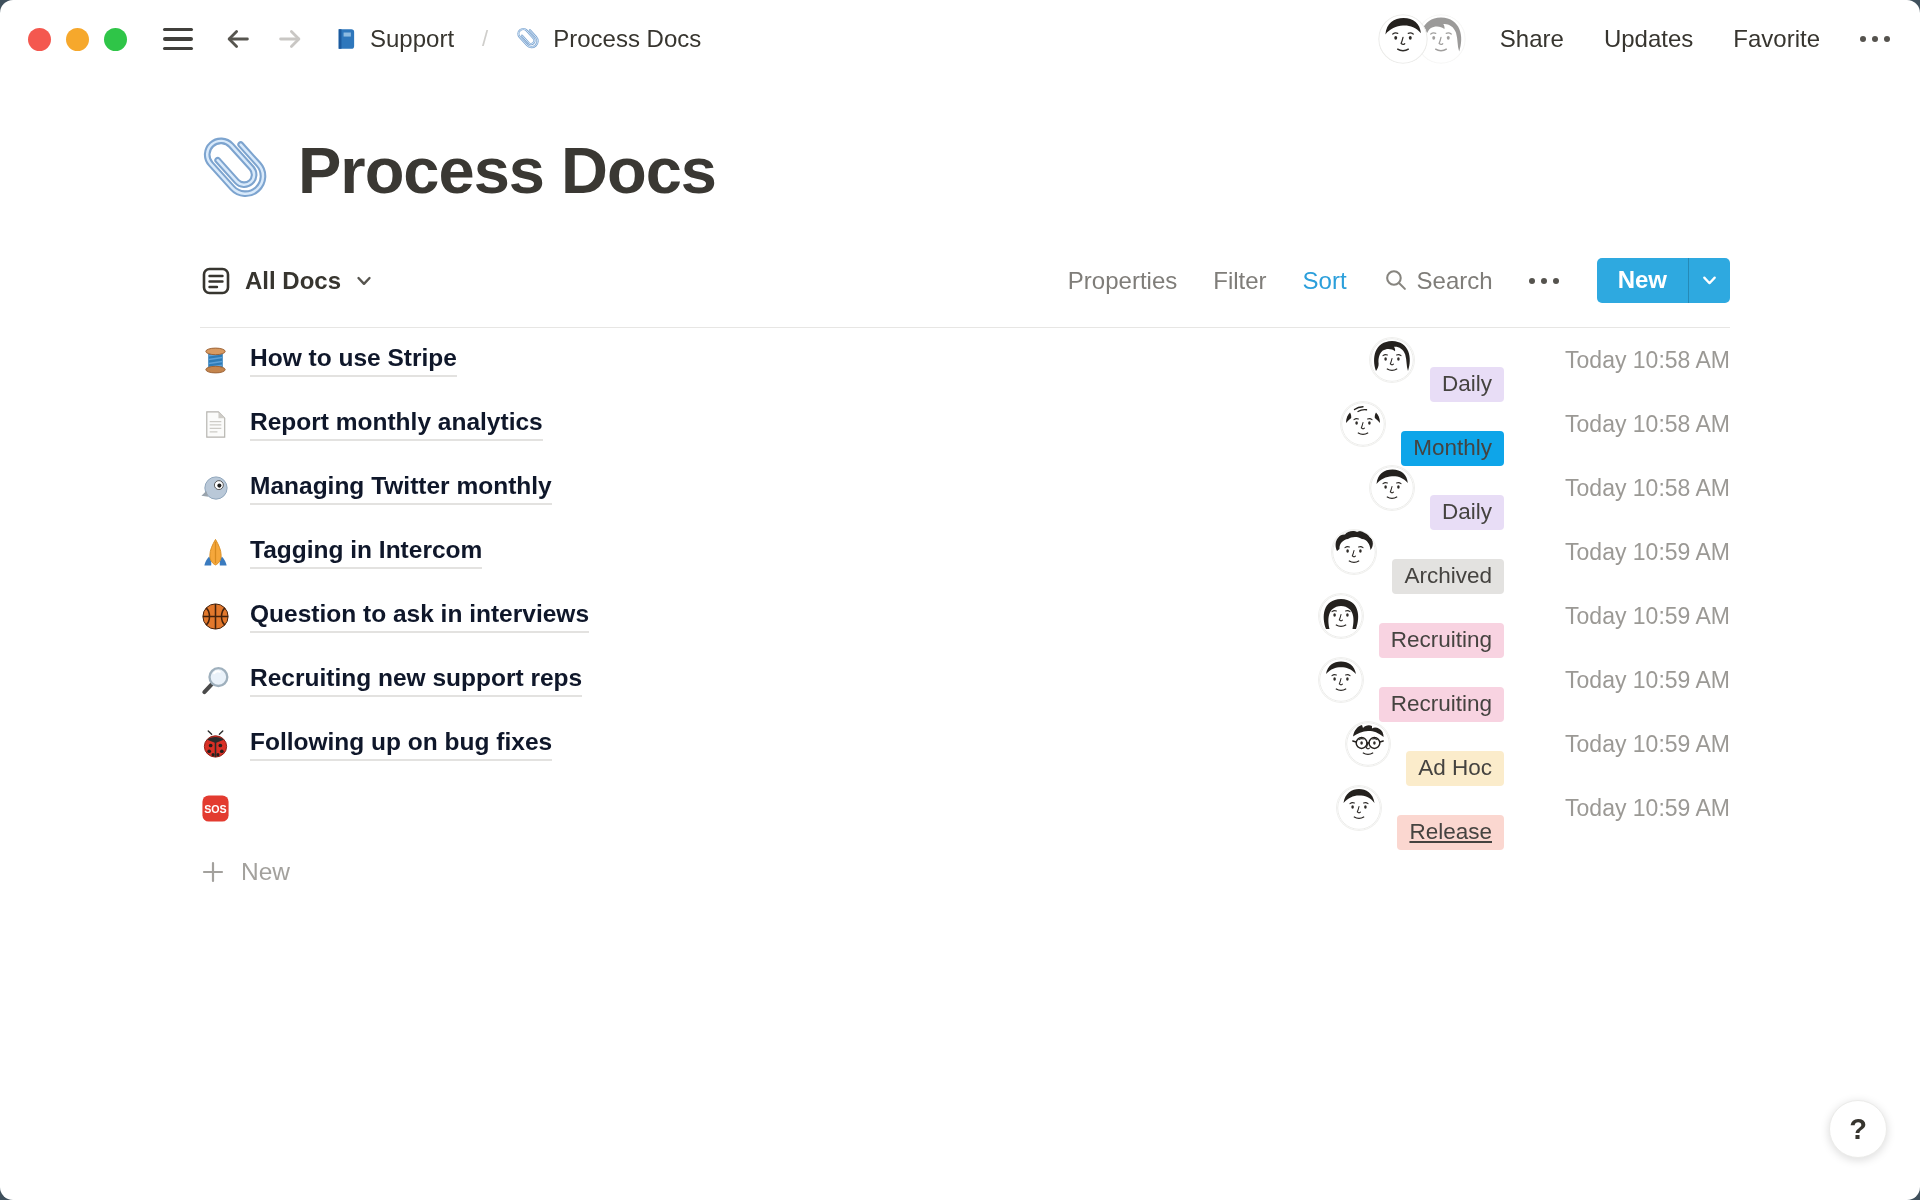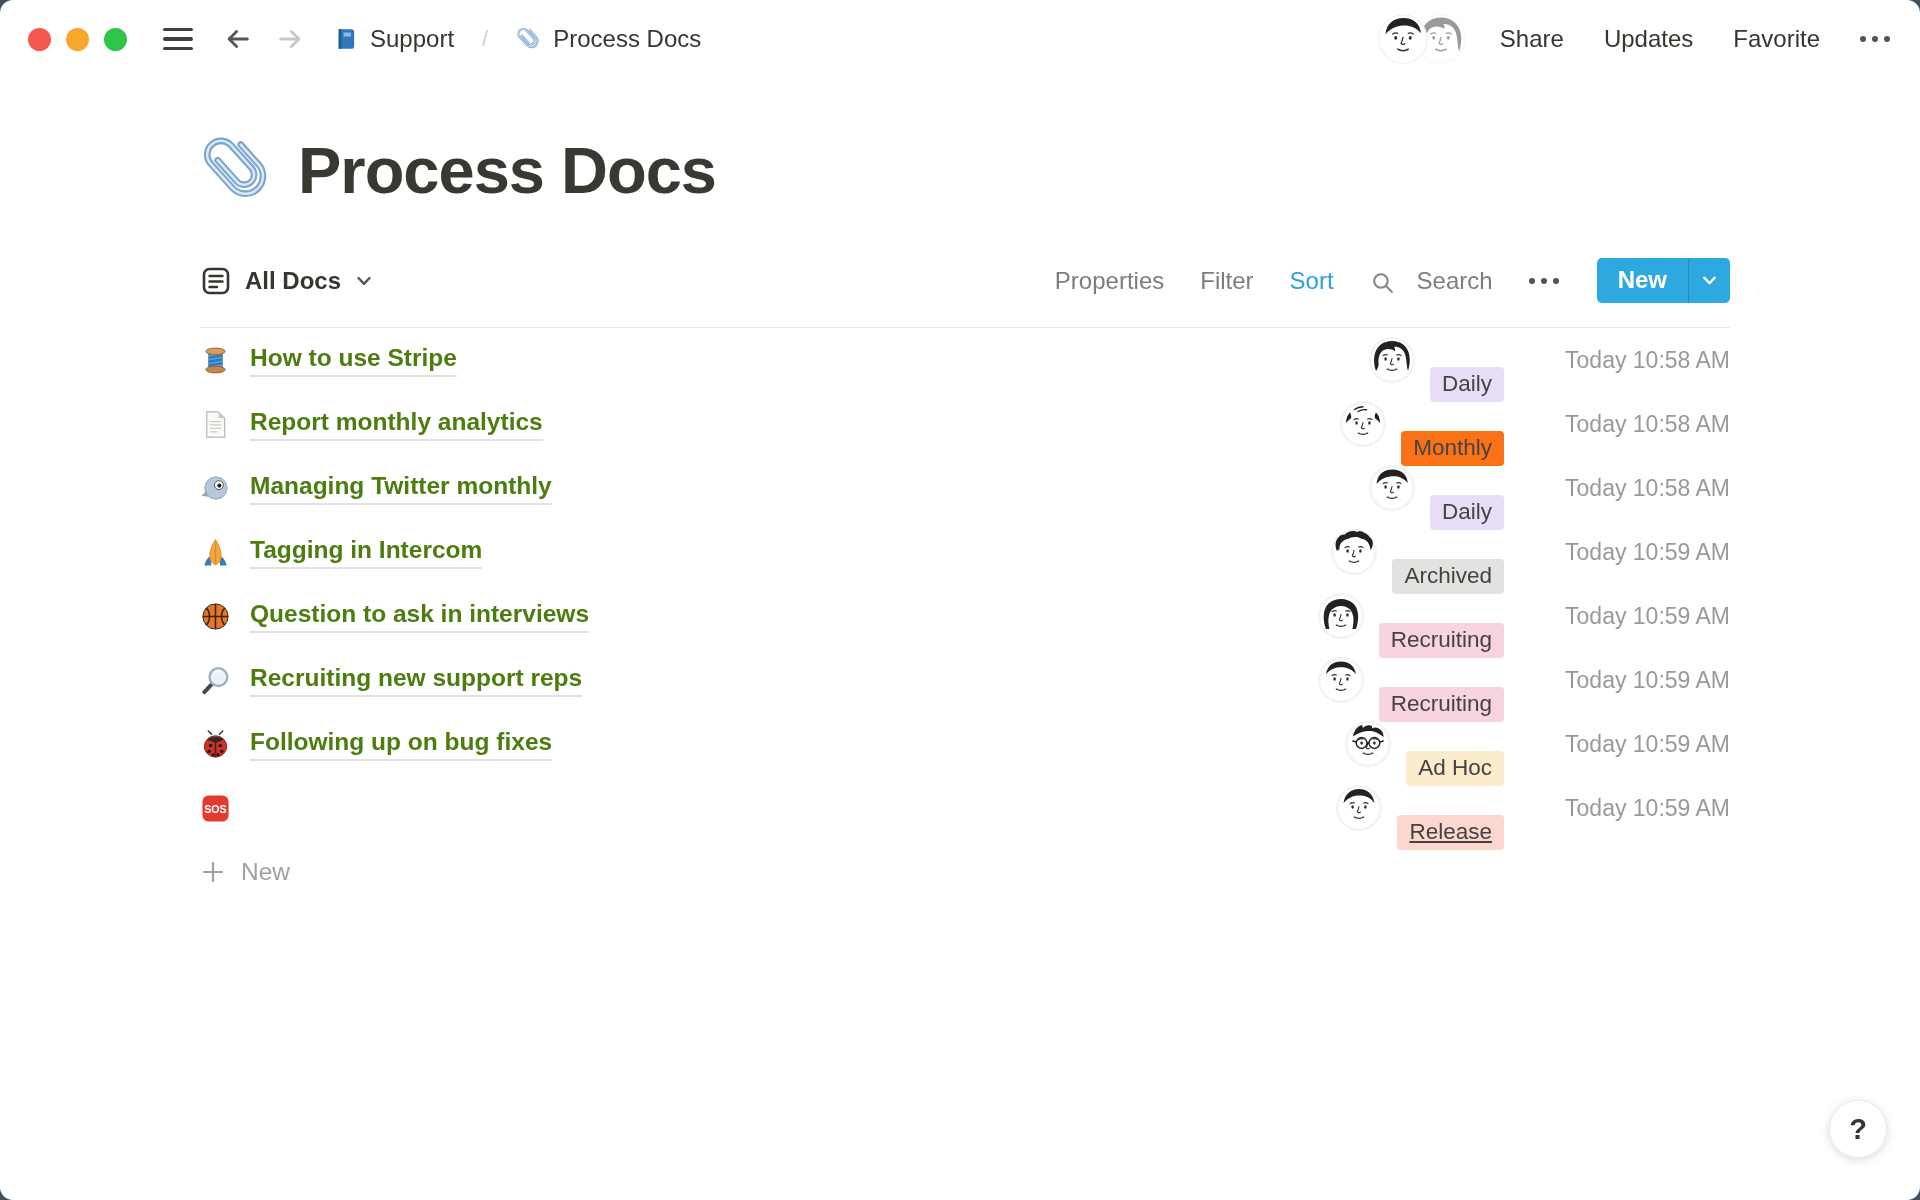--- a/index.html
+++ b/index.html
@@ -38,33 +38,33 @@
   h1.page-title { font-size:65px; font-weight:700; letter-spacing:-1px; color:#3a3833; }
 
   .toolbar { display:flex; align-items:center; margin-top:50px; }
   .view-switcher { display:flex; align-items:center; gap:13px; cursor:pointer; }
   .view-switcher svg.view-icon { width:32px; height:32px; }
   .view-label { font-size:24px; font-weight:700; color:#37352f; }
   .chev { width:20px; height:20px; }
   .toolbar-right { margin-left:auto; display:flex; align-items:center; gap:36px; font-size:24px; color:#7f7d79; }
   .tb-item { cursor:pointer; }
   .tb-item.sort-active { color:#2b9fdb; }
-  .tb-search { display:flex; align-items:flex-end; gap:22px; cursor:pointer; }
+  .tb-search { display:flex; align-items:flex-start; gap:9px; cursor:pointer; }
   .tb-search svg { width:25px; height:25px; }
   .new-btn { display:flex; align-items:stretch; background:#2ea9e0; border-radius:5px; overflow:hidden; cursor:pointer; margin-left:2px; }
   .new-btn .label { padding:8px 21px 9px; font-size:24px; font-weight:700; color:#fff; }
   .new-btn .split { display:flex; align-items:center; padding:0 11px; border-left:1px solid rgba(0,0,0,0.18); }
   .new-btn .split svg { width:19px; height:19px; }
 
   .divider { height:1px; background:#e7e6e4; margin-top:24px; }
 
   
   .row { display:flex; align-items:center; height:64px; }
   .row-icon { width:31px; height:31px; margin-right:19px; flex:none; }
-  .row-title { font-size:24.5px; font-weight:600; color:#4d7c0f; border-bottom:2px solid #e3e2e0; padding-bottom:2px; line-height:1.2; cursor:pointer; }
+  .row-title { font-size:24.5px; font-weight:600; color:#0f172a; border-bottom:2px solid #e3e2e0; padding-bottom:2px; line-height:1.2; cursor:pointer; }
   .row-spacer { flex:1; }
   .cell-people { display:flex; align-items:center; justify-content:flex-end; gap:16px; width:248px; }
   .cell-people .avatar { width:44px; height:44px; box-shadow:0 0 0 1px #f0f0ee; }
   .tag { font-size:22.5px; color:#454340; padding:4px 12px 5px; border-radius:4px; white-space:nowrap; cursor:pointer;margin-top:48px; }
   .cell-time { width:196px; margin-left:30px; font-size:23px; color:#9b9995; white-space:nowrap;text-align:right; }
   .new-row { display:flex; align-items:center; height:64px; gap:15px; color:#a3a19d; font-size:24.5px; cursor:pointer; }
   .new-row svg { width:26px; height:26px; }
 
   .help-btn { position:absolute; right:33px; bottom:42px; width:58px; height:58px; border-radius:50%;
     background:#fff; border:1px solid #ececea; box-shadow:0 2px 10px rgba(15,15,15,0.15);
@@ -269,21 +269,21 @@
           <path d="M7 3 h12 l6.5 6.5 V29 H7 z" fill="#fbfbfa" stroke="#b5b3ae" stroke-width="1.2"></path>
           <path d="M19 3 l6.5 6.5 H19 z" fill="#cfcdc8"></path>
           <path d="M10 13 h12 M10 16.5 h12 M10 20 h12 M10 23.5 h8" stroke="#cdcbc6" stroke-width="1.3"></path>
         </svg>
         <span class="row-title">Report monthly analytics</span>
         <span class="row-spacer"></span>
         <span class="cell-people">
           <svg class="avatar">
               <use href="#av-man-balding"></use>
             </svg>
-          <span class="tag" style="background-color: #f97316;">Monthly</span>
+          <span class="tag" style="background-color: #0ea5e9;">Monthly</span>
         </span>
         <span class="cell-time">Today 10:58 AM</span>
       </div>
 
       <div class="row">
         <svg class="row-icon" viewBox="0 0 32 32">
           <circle cx="16.5" cy="15.5" r="11.5" fill="#b9c8d8" stroke="#8fa5bb"></circle>
           <path d="M6.5 18.5 L1.5 23.5 L8.5 24.5 Z" fill="#99a3ac"></path>
           <circle cx="19.5" cy="12.5" r="4.6" fill="#fff" stroke="#555"></circle>
           <circle cx="20" cy="13" r="2.1" fill="#1c1c1c"></circle>

